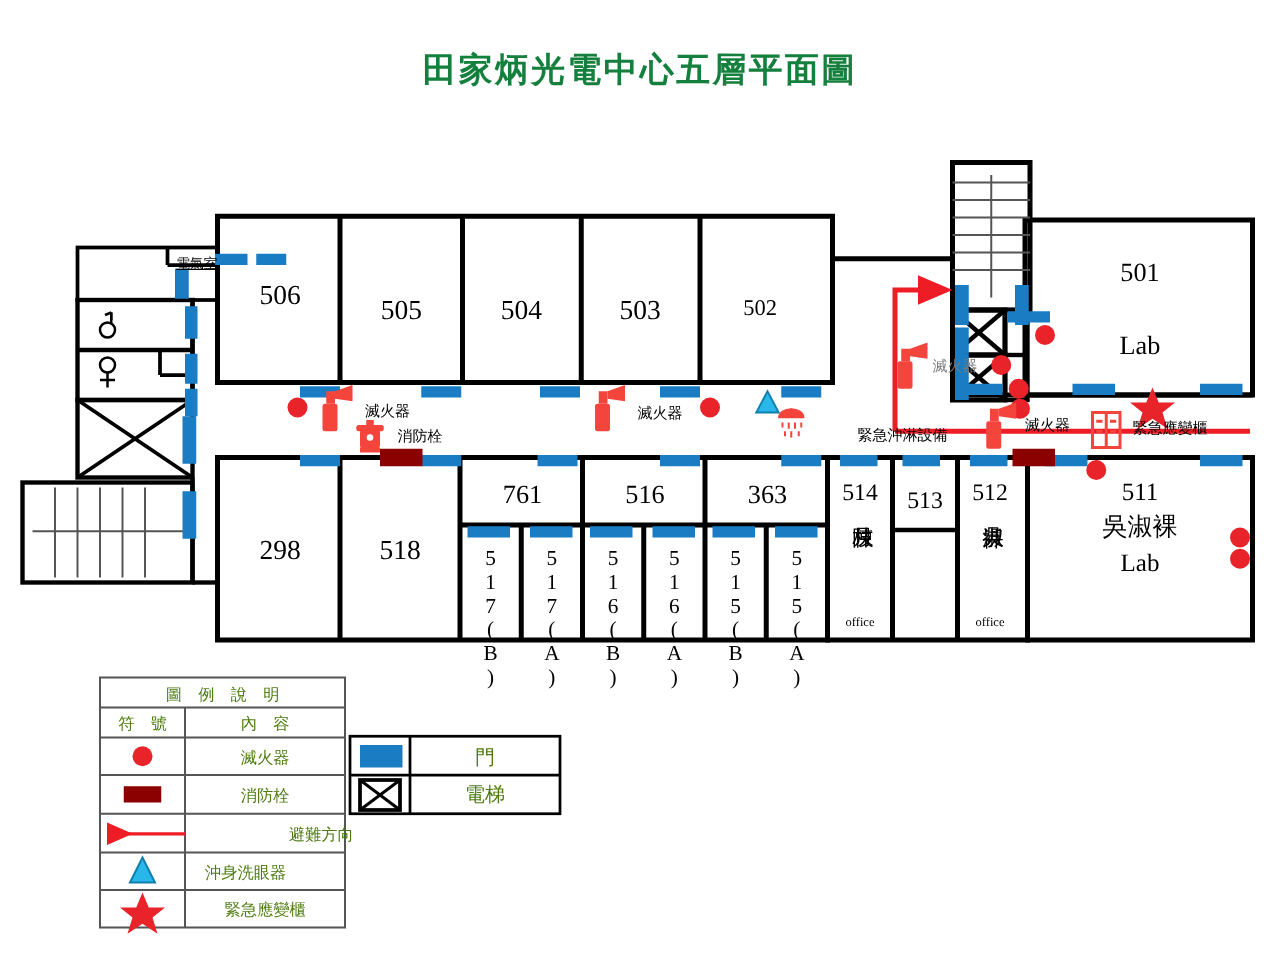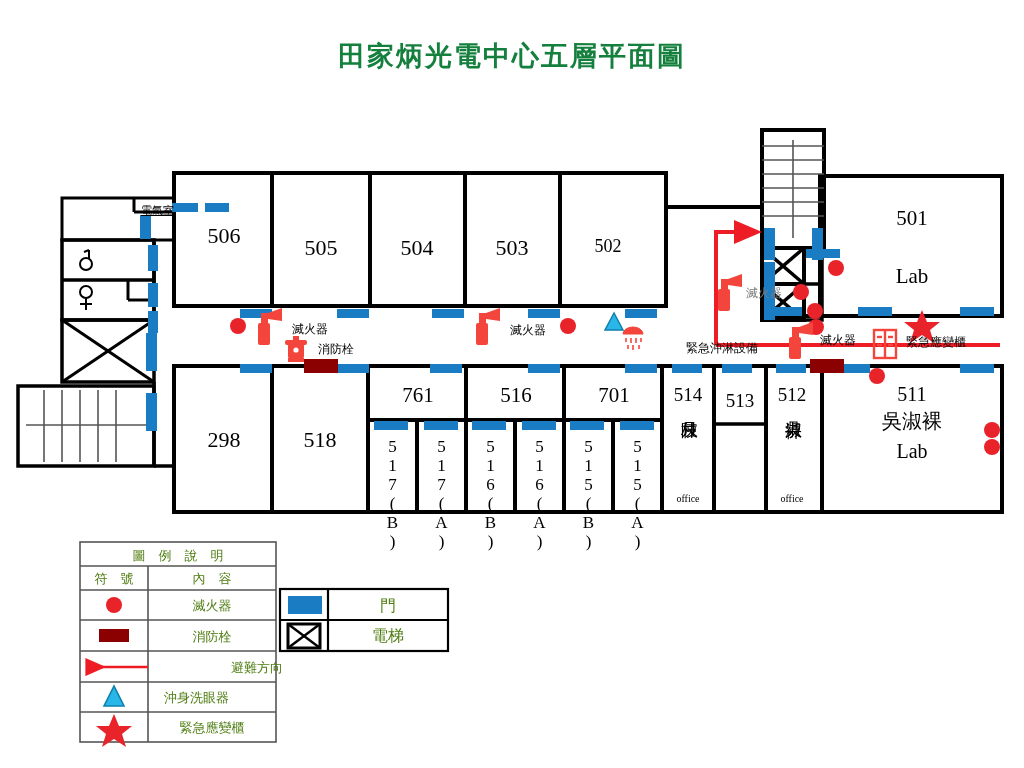--- a/index.html
+++ b/index.html
@@ -344,21 +344,21 @@
   <div class="rlbl" style="left:293px;top:236px;width:56px;font-size:22px;">505</div>
   <div class="rlbl" style="left:389px;top:236px;width:56px;font-size:22px;">504</div>
   <div class="rlbl" style="left:484px;top:236px;width:56px;font-size:22px;">503</div>
   <div class="rlbl" style="left:580px;top:236px;width:56px;font-size:18px;">502</div>
 
   <div class="rlbl" style="left:196px;top:428px;width:56px;font-size:22px;">298</div>
   <div class="rlbl" style="left:292px;top:428px;width:56px;font-size:22px;">518</div>
 
   <div class="rlbl" style="left:390px;top:384px;width:56px;font-size:21px;">761</div>
   <div class="rlbl" style="left:488px;top:384px;width:56px;font-size:21px;">516</div>
-  <div class="rlbl" style="left:586px;top:384px;width:56px;font-size:21px;">701</div>
+  <div class="rlbl" style="left:586px;top:384px;width:56px;font-size:21px;">363</div>
 
   <div class="vlbl" style="left:382px;top:437px;font-size:17px;">517(B)</div>
   <div class="vlbl" style="left:431px;top:437px;font-size:17px;">517(A)</div>
   <div class="vlbl" style="left:480px;top:437px;font-size:17px;">516(B)</div>
   <div class="vlbl" style="left:529px;top:437px;font-size:17px;">516(A)</div>
   <div class="vlbl" style="left:578px;top:437px;font-size:17px;">515(B)</div>
   <div class="vlbl" style="left:627px;top:437px;font-size:17px;">515(A)</div>
 
   <div class="rlbl" style="left:662px;top:384px;width:52px;font-size:19px;">514</div>
   <div class="vlbl cn" style="left:679px;top:408px;font-size:17px;">陳月枝</div>

